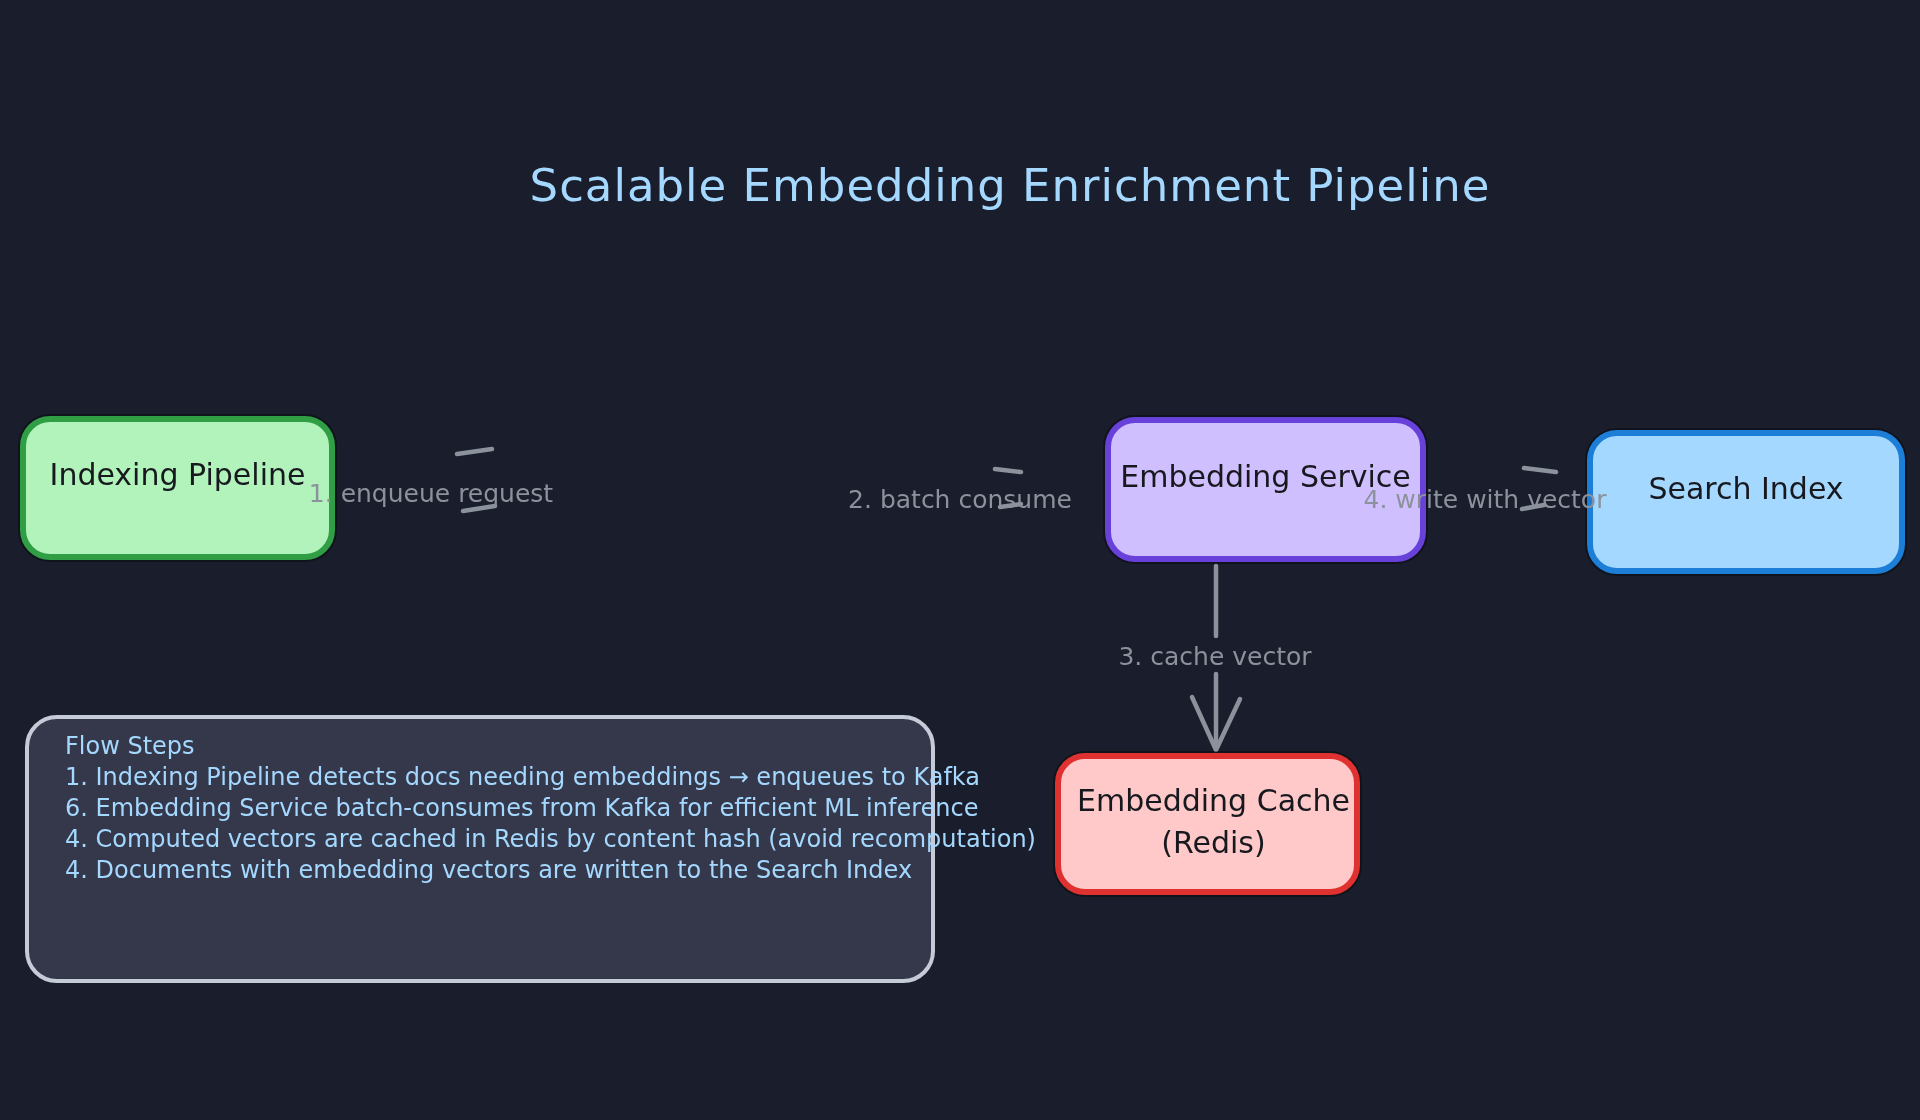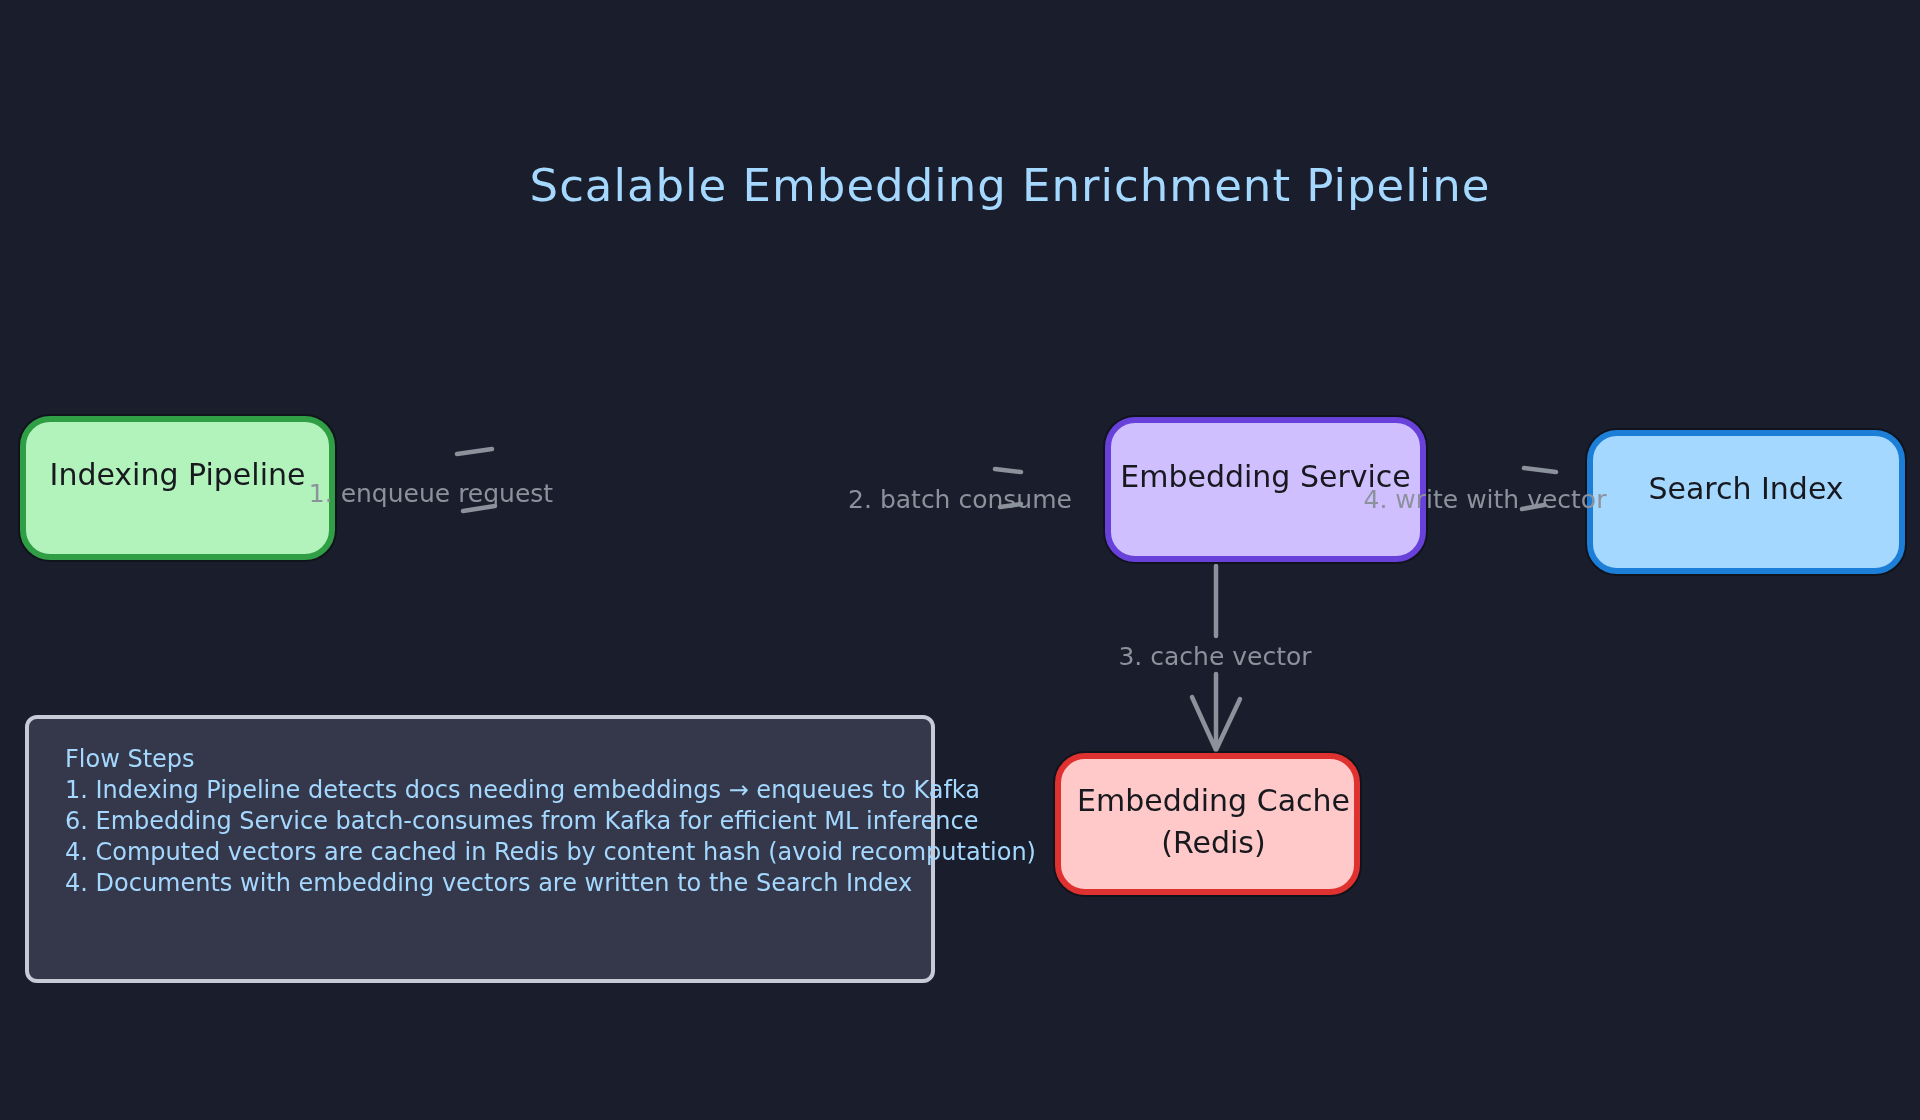--- a/index.html
+++ b/index.html
@@ -78,24 +78,24 @@
   .edge-label-3 { left: 1215px; top: 656px; }
   .edge-label-4 { left: 1485px; top: 499px; }
   .notes {
     position: absolute;
     left: 25px;
     top: 715px;
     box-sizing: border-box;
     width: 910px;
     height: 268px;
     border: 4px solid var(--notes-border, #c6cbd8);
-    border-radius: 12px;
+    border-radius: 32px;
     background: var(--notes-fill, #34384a);
     color: var(--notes-text, #a5d8ff);
-    padding: 25px 20px 0 36px;
+    padding: 12px 20px 0 36px;
     font-size: 24px;
     line-height: 31px;
   }
   .notes .line { white-space: nowrap; }
 </style>
 </head>
 <body>
 
 <div class="stage">
 

